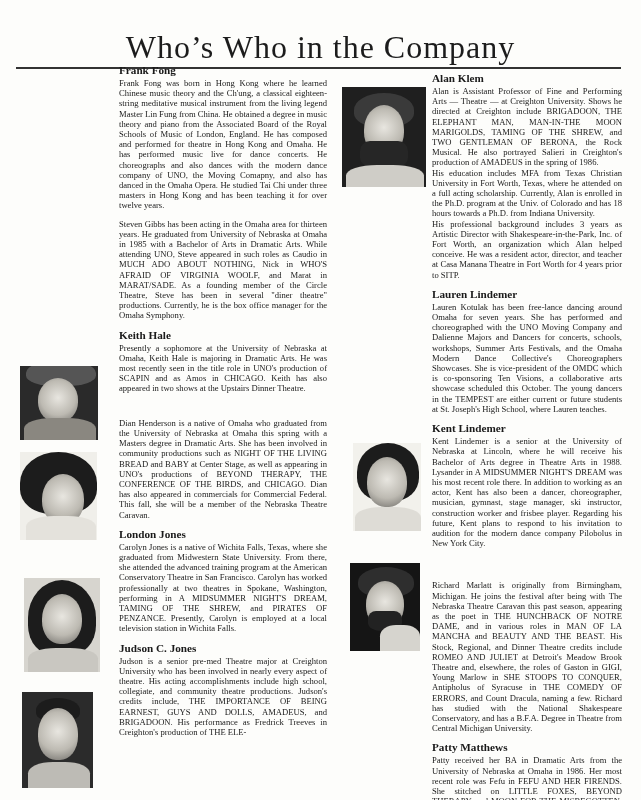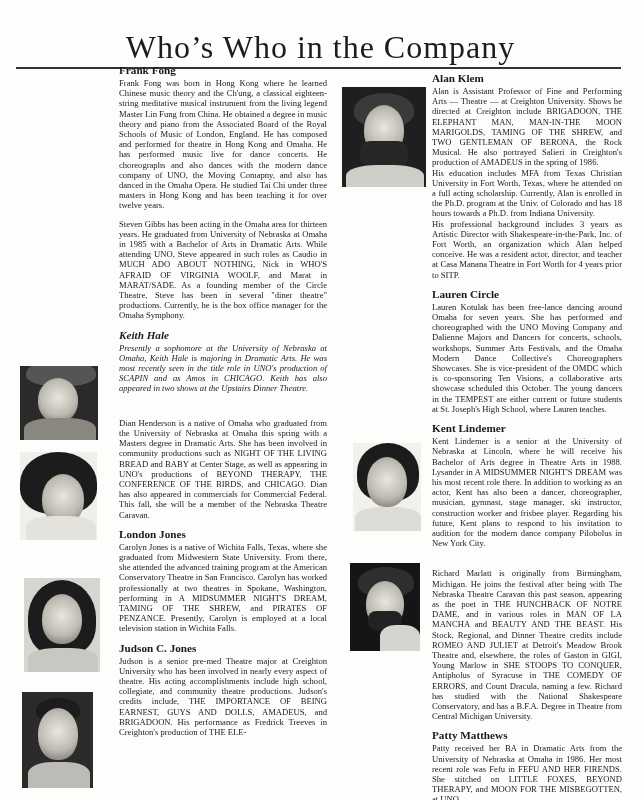--- a/index.html
+++ b/index.html
@@ -69,21 +69,21 @@
     <div class="name">Frank Fong</div>
     <div class="bio">
         <p>Frank Fong was born in Hong Kong where he learned Chinese music theory and the Ch'ung, a classical eighteen-string meditative musical instrument from the living legend Master Lin Fung from China. He obtained a degree in music theory and piano from the Associated Board of the Royal Schools of Music of London, England. He has composed and performed for theatre in Hong Kong and Omaha. He has performed music live for dance concerts. He choreographs and also dances with the modern dance company of UNO, the Moving Comapny, and also has danced in the Omaha Opera. He studied Tai Chi under three masters in Hong Kong and has been teaching it for over twelve years.</p>
       </div>
   </div>
   <div class="entry">
     <div class="bio">
         <p>Steven Gibbs has been acting in the Omaha area for thirteen years. He graduated from University of Nebraska at Omaha in 1985 with a Bachelor of Arts in Dramatic Arts. While attending UNO, Steve appeared in such roles as Caudio in MUCH ADO ABOUT NOTHING, Nick in WHO'S AFRAID OF VIRGINIA WOOLF, and Marat in MARAT/SADE. As a founding member of the Circle Theatre, Steve has been in several "diner theatre" productions. Currently, he is the box office manager for the Omaha Symphony.</p>
       </div>
   </div>
-  <div class="entry" style="margin-bottom:24px;font-style:italic;">
+  <div class="entry" style="margin-bottom:24px;">
     <div class="name">Keith Hale</div>
     <div class="bio">
         <p>Presently a sophomore at the University of Nebraska at Omaha, Keith Hale is majoring in Dramatic Arts. He was most recently seen in the title role in UNO's production of SCAPIN and as Amos in CHICAGO. Keith has also appeared in two shows at the Upstairs Dinner Theatre.</p>
       </div>
   </div>
   <div class="entry">
     <div class="bio">
         <p>Dian Henderson is a native of Omaha who graduated from the University of Nebraska at Omaha this spring with a Masters degree in Dramatic Arts. She has been involved in community productions such as NIGHT OF THE LIVING BREAD and BABY at Center Stage, as well as appearing in UNO's productions of BEYOND THERAPY, THE CONFERENCE OF THE BIRDS, and CHICAGO. Dian has also appeared in commercials for Commercial Federal. This fall, she will be a member of the Nebraska Theatre Caravan.</p>
       </div>
   </div>
@@ -104,26 +104,26 @@
 <div class="col right">
   <div class="entry">
     <div class="name">Alan Klem</div>
     <div class="bio">
       <p>Alan is Assistant Professor of Fine and Performing Arts — Theatre — at Creighton University. Shows he directed at Creighton include BRIGADOON, THE ELEPHANT MAN, MAN-IN-THE MOON MARIGOLDS, TAMING OF THE SHREW, and TWO GENTLEMAN OF BERONA, the Rock Musical. He also portrayed Salieri in Creighton's production of AMADEUS in the spring of 1986.</p>
       <p>His education includes MFA from Texas Christian University in Fort Worth, Texas, where he attended on a full acting scholarship. Currently, Alan is enrolled in the Ph.D. program at the Univ. of Colorado and has 18 hours towards a Ph.D. from Indiana University.</p>
       <p>His professional background includes 3 years as Artistic Director with Shakespeare-in-the-Park, Inc. of Fort Worth, an organization which Alan helped conceive. He was a resident actor, director, and teacher at Casa Manana Theatre in Fort Worth for 4 years prior to SITP.</p>
     </div>
   </div>
   <div class="entry">
-    <div class="name">Lauren Circle</div>
+    <div class="name">Lauren Lindemer</div>
     <div class="bio">
         <p>Lauren Kotulak has been free-lance dancing around Omaha for seven years. She has performed and choreographed with the UNO Moving Company and Dalienne Majors and Dancers for concerts, schools, workshops, Summer Arts Festivals, and the Omaha Modern Dance Collective's Choreographers Showcases. She is vice-president of the OMDC which is co-sponsoring Ten Visions, a collaborative arts showcase scheduled this October. The young dancers in the TEMPEST are either current or future students at St. Joseph's High School, where Lauren teaches.</p>
       </div>
   </div>
-  <div class="entry" style="margin-bottom:20px;font-family:Liberation Serif, serif;">
+  <div class="entry" style="margin-bottom:32px;font-family:Liberation Serif, serif;">
     <div class="name">Kent Lindemer</div>
     <div class="bio">
         <p>Kent Lindemer is a senior at the University of Nebraska at Lincoln, where he will receive his Bachelor of Arts degree in Theatre Arts in 1988. Lysander in A MIDSUMMER NIGHT'S DREAM was his most recent role there. In addition to working as an actor, Kent has also been a dancer, choreographer, musician, gymnast, stage manager, ski instructor, construction worker and frisbee player. Regarding his future, Kent plans to respond to his invitation to audition for the modern dance company Pilobolus in New York City.</p>
       </div>
   </div>
   <div class="entry">
     <div class="bio">
         <p>Richard Marlatt is originally from Birmingham, Michigan. He joins the festival after being with The Nebraska Theatre Caravan this past season, appearing as the poet in THE HUNCHBACK OF NOTRE DAME, and in various roles in MAN OF LA MANCHA and BEAUTY AND THE BEAST. His Stock, Regional, and Dinner Theatre credits include ROMEO AND JULIET at Detroit's Meadow Brook Theatre and, elsewhere, the roles of Gaston in GIGI, Young Marlow in SHE STOOPS TO CONQUER, Antipholus of Syracuse in THE COMEDY OF ERRORS, and Count Dracula, naming a few. Richard has studied with the National Shakespeare Conservatory, and has a B.F.A. Degree in Theatre from Central Michigan University.</p>
       </div>
   </div>

